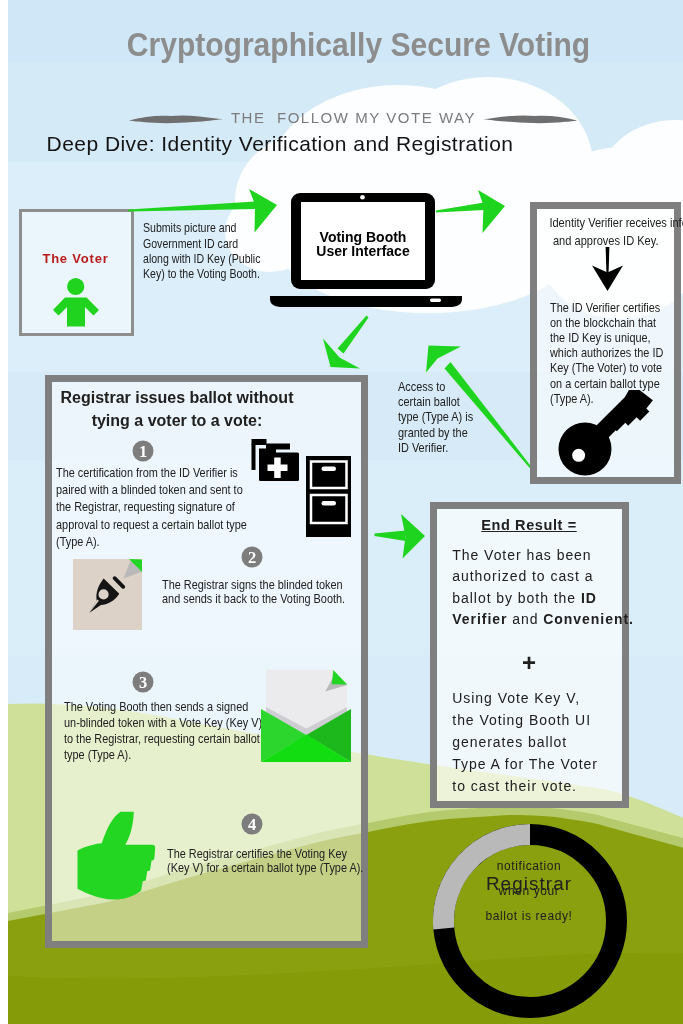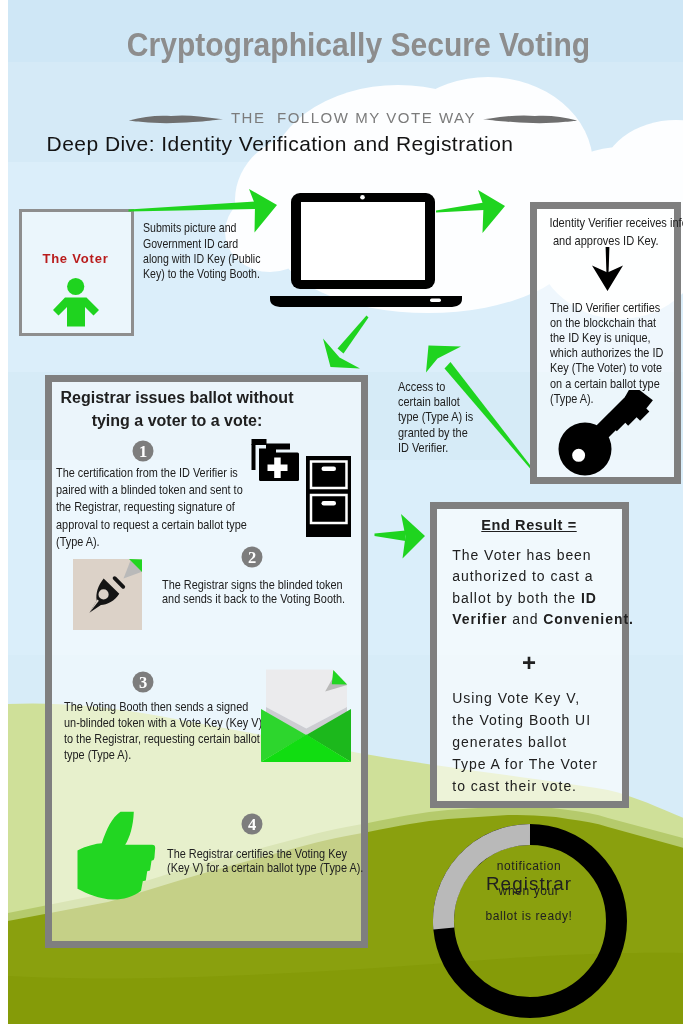--- a/index.html
+++ b/index.html
@@ -60,20 +60,21 @@
 
 <div class="abs sm" style="left:134.5px;top:220.2px;line-height:15.4px;font-size:12.9px;">Submits picture and<br>Government ID card<br>along with ID Key (Public<br>Key) to the Voting Booth.</div>
 
 <svg class="abs" style="left:255px;top:185px" width="210" height="130" viewBox="0 0 210 130">
   <rect x="28" y="8" width="144" height="96" rx="9" fill="#000"></rect>
   <rect x="38" y="17" width="124" height="78" fill="#fff"></rect>
   <circle cx="99.5" cy="12.3" r="2.3" fill="#fff"></circle>
   <path d="M7,111 L199,111 L199,114 Q199,122 186,122 L20,122 Q7,122 7,114 Z" fill="#000"></path>
   <rect x="167" y="113.5" width="11" height="3.5" rx="1.7" fill="#fff"></rect>
 </svg>
+<div class="abs" style="left:293px;top:230px;width:124px;text-align:center;color:#000;font-size:14px;font-weight:bold;line-height:14.3px;">Voting Booth<br>User Interface</div>
 
 <svg class="abs" style="left:0;top:0" width="683" height="1024" viewBox="0 0 683 1024">
   <g fill="#1fd41f">
     <path d="M269,205 L241,189 L247,204.5 L246.5,232.5 Z"></path>
     <path d="M120.5,209.5 L247,201.5 L247,209 L120.5,211.5 Z"></path>
     <path d="M497,206 L470,190 L475.5,205.5 L474.5,233 Z"></path>
     <path d="M428,210.5 L476,202.5 L476,210 L428,212.5 Z"></path>
     <path d="M322.5,367 L315,338.5 L331.5,357.5 L352,368.5 Z"></path>
     <path d="M358.5,315.5 L329.5,348.5 L335.5,353.5 L360.5,317.5 Z"></path>
     <path d="M420.5,345.5 L418,372.5 L429.5,358.5 L453,346.5 Z"></path>

